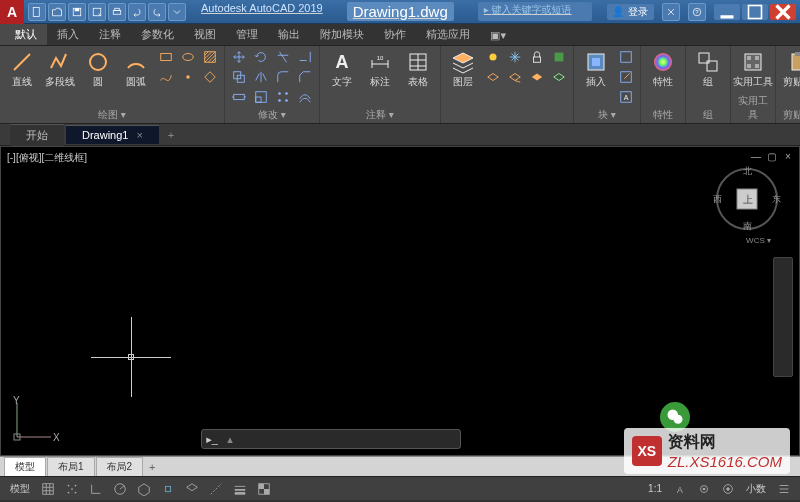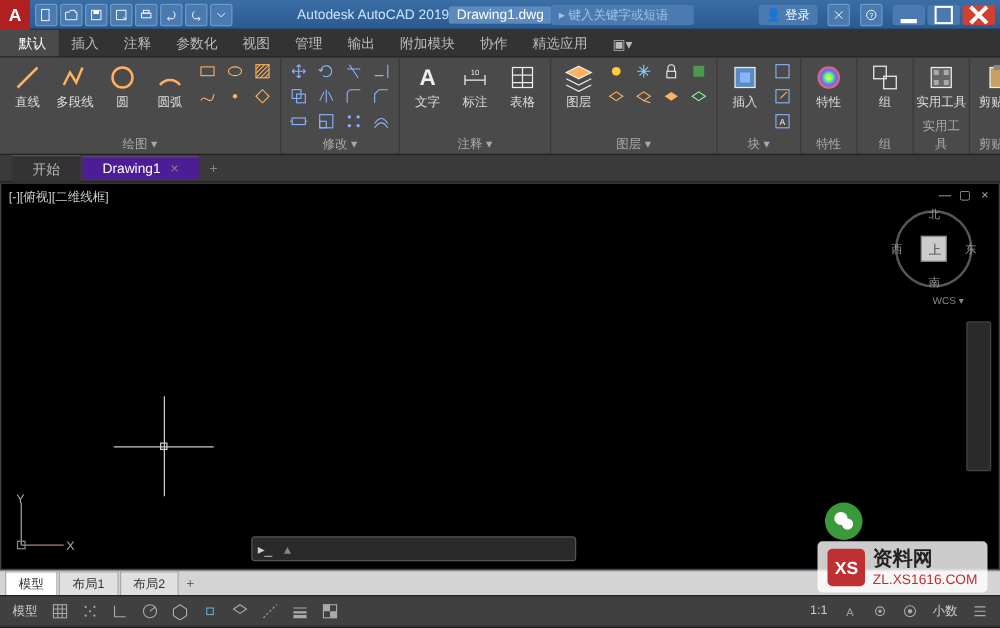--- a/index.html
+++ b/index.html
@@ -4,23 +4,23 @@
 <style>
   * { margin: 0; padding: 0; box-sizing: border-box; user-select: none; }
   body { width: 800px; height: 502px; font-family: "Microsoft YaHei", Arial, sans-serif; background: #333; overflow: hidden; font-size: 11px; color: #d0d0d0; }
   
   
   .titlebar { height: 24px; background: linear-gradient(#3a6ea5, #2a5a90); display: flex; align-items: center; border-bottom: 1px solid #1a3a5a; }
   .titlebar .logo { width: 24px; height: 24px; background: #b02020; display: flex; align-items: center; justify-content: center; color: #fff; font-weight: bold; font-size: 14px; margin-right: 4px; }
   .titlebar .qat { display: flex; gap: 2px; }
   .titlebar .qat-btn { width: 18px; height: 18px; background: #4a7ab0; border: 1px solid #6a9ac8; border-radius: 2px; display: flex; align-items: center; justify-content: center; }
   .titlebar .qat-btn svg { width: 12px; height: 12px; }
-  .titlebar .center { flex: 1; display: flex; align-items: center; justify-content: center; gap: 0; }
+  .titlebar .center { flex: 1; display: flex; justify-content: center; gap: 24px; text-decoration: underline; }
   .titlebar .app-title { color: #cde4ff; font-size: 11px; }
-  .titlebar .doc-name { background: #5a8abe; padding: 1px 6px; border-radius: 2px; color: #fff; font-size: 11px; }
+  .titlebar .doc-name { background: #5a8abe; padding: 1px 6px; border-radius: 2px; color: #fff; font-size: 15px; }
   .titlebar .search-title { background: #4a7ab0; padding: 1px 6px; border-radius: 2px; color: #9bc4e8; font-size: 10px; width: 114px; }
   .titlebar .right { display: flex; align-items: center; gap: 8px; margin-right: 4px; }
   .titlebar .signin { background: #4a7ab0; padding: 1px 6px; border-radius: 2px; color: #fff; font-size: 10px; }
   .titlebar .win-btns { display: flex; gap: 2px; }
   .titlebar .win-btn { width: 26px; height: 16px; display: flex; align-items: center; justify-content: center; border-radius: 2px; }
   .titlebar .win-btn.min { background: #4a7ab0; }
   .titlebar .win-btn.max { background: #4a7ab0; }
   .titlebar .win-btn.close { background: #d04030; }
 
   
@@ -37,21 +37,21 @@
   .big-btn svg { width: 24px; height: 24px; }
   .big-btn .lbl { white-space: nowrap; }
   .icon-grid { display: grid; grid-template-columns: repeat(3, 20px); gap: 2px; }
   .icon-grid.cols4 { grid-template-columns: repeat(4, 20px); }
   .small-btn { width: 20px; height: 18px; display: flex; align-items: center; justify-content: center; }
   .small-btn svg { width: 14px; height: 14px; }
 
   
   .file-tabs { height: 22px; background: #3a3a3a; display: flex; align-items: center; border-bottom: 1px solid #222; padding-left: 10px; }
   .file-tabs .ftab { padding: 3px 16px; color: #bbb; font-size: 11px; background: #333; margin-right: 2px; border-top: 1px solid #555; }
-  .file-tabs .ftab.active { background: #4c1d95; color: #fff; }
+  .file-tabs .ftab.active { background: #0f172a; color: #fff; }
   .file-tabs .ftab .fx { margin-left: 8px; color: #888; }
   .file-tabs .add { width: 20px; height: 18px; display: flex; align-items: center; justify-content: center; color: #888; }
 
   
   .draw-area { position: relative; background: #000; height: 310px; border: 1px solid #444; }
   .vp-label { position: absolute; top: 4px; left: 6px; color: #ccc; font-size: 10px; background: rgba(0,0,0,0.6); }
   .vp-ctrl { position: absolute; top: 2px; right: 4px; display: flex; gap: 2px; }
   .vp-ctrl div { width: 14px; height: 14px; color: #aaa; display:flex; align-items:center; justify-content:center; font-size: 10px; }
   .cursor { position: absolute; top: 210px; left: 130px; }
   .cursor .h { position: absolute; width: 80px; height: 1px; background: #ccc; left: -40px; top: 0; }
@@ -74,21 +74,21 @@
   .statusbar { height: 24px; background: #404040; display: flex; align-items: center; padding: 0 6px; gap: 4px; border-top: 1px solid #222; }
   .statusbar .sb-btn { width: 20px; height: 18px; display: flex; align-items: center; justify-content: center; }
   .statusbar .sb-btn svg { width: 14px; height: 14px; }
   .statusbar .sb-text { font-size: 10px; color: #ccc; padding: 0 4px; }
   .statusbar .spacer { flex: 1; }
 
   
   .watermark { position: absolute; bottom: 28px; right: 10px; display: flex; align-items: center; gap: 6px; background: rgba(255,255,255,0.8); padding: 4px 8px; border-radius: 4px; }
   .watermark .wm-logo { width: 30px; height: 30px; background: #c03030; border-radius: 4px; display:flex; align-items:center; justify-content:center; color:#fff; font-weight:bold; font-size:14px; }
   .watermark .wm-text { font-size: 16px; font-weight: bold; color: #222; }
-  .watermark .wm-sub { font-size: 11px; color: #c03030; }
+  .watermark .wm-sub { font-size: 15px; color: #c03030; font-style: italic; }
   .wm-chat { position: absolute; bottom: 70px; right: 110px; width: 30px; height: 30px; background: #3a9a3a; border-radius: 50%; display:flex; align-items:center; justify-content:center; }
 </style>
 </head>
 <body>
 
 <div class="titlebar">
   <div class="logo">A</div>
   <div class="qat">
     <div class="qat-btn">
         <svg viewBox="0 0 16 16">
@@ -401,21 +401,20 @@
               <path d="M2 8l6 4 6-4-6-4z" fill="#ffb060"></path>
             </svg>
           </div>
         <div class="small-btn">
             <svg viewBox="0 0 16 16">
               <path d="M2 8l6 4 6-4-6-4z" fill="none" stroke="#88ff88"></path>
             </svg>
           </div>
       </div>
     </div>
-    <div class="panel-title">图层 ▾</div>
   </div>
 
   <div class="panel">
     <div class="panel-body">
       <div class="big-btn">
           <svg viewBox="0 0 24 24">
             <rect x="4" y="4" width="16" height="16" fill="#5a8abe" stroke="#eee"></rect>
             <rect x="8" y="8" width="8" height="8" fill="#8ab4ff"></rect>
           </svg>
           <span class="lbl">插入</span>

